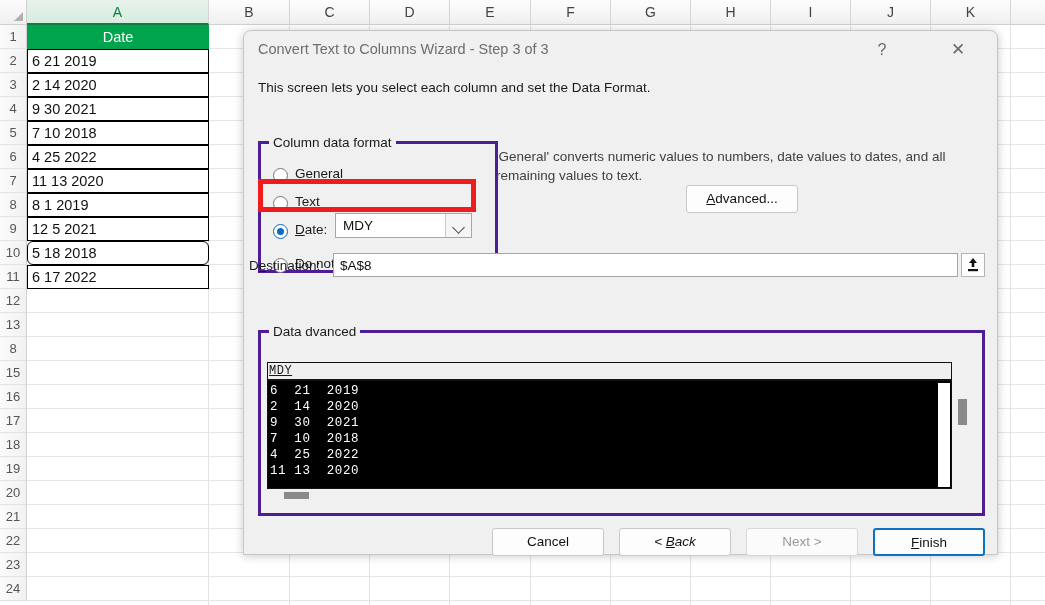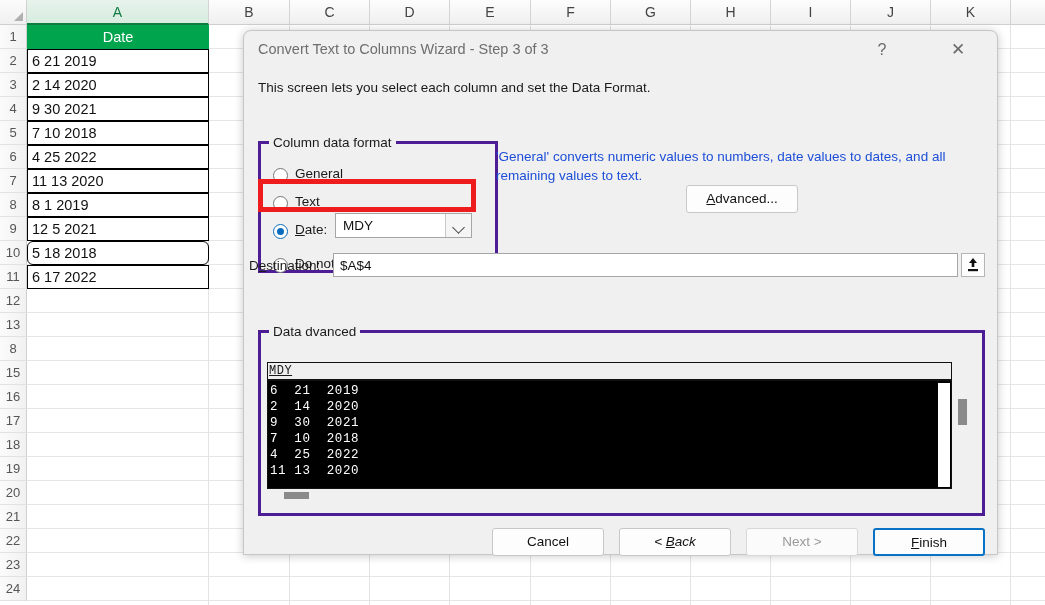--- a/index.html
+++ b/index.html
@@ -115,21 +115,21 @@
     background:#f5f5f5; border-left:1px solid #c9c9c9; box-sizing:border-box;
   }
   .chev {
     position:absolute; left:8px; top:9px; width:8px; height:8px;
     border-right:1.4px solid #444; border-bottom:1.4px solid #444;
     transform:rotate(45deg);
   }
 
   .desc {
     position:absolute; left:495px; top:146px; width:452px;
-    font-size:13.5px; color:#1d4ed8; line-height:19px;
+    font-size:13.5px; color:#404040; line-height:19px;
   }
   .btn {
     position:absolute; box-sizing:border-box;
     background:#fdfdfd; border:1px solid #c8c8c8; border-radius:3px;
     font-size:13.5px; color:#111; text-align:center; cursor:default;
   }
   .btn.disabled { color:#9a9a9a; background:#fbfbfb; border-color:#d8d8d8; }
   .btn.default { border:2px solid #0a72c4; border-radius:3px; }
   .dest-value { position:absolute; left:6px; top:4px; font-size:13.5px; color:#111; }
 
@@ -314,21 +314,21 @@
     <div class="redbox" style="left:14px; top:148px; width:218px; height:33px;"></div>
 
     <div class="desc" style="left:252px; top:116px; width:452px;">'General' converts numeric values to numbers, date values to dates, and all remaining values to text.</div>
 
     <div class="btn" style="left:442px; top:154px; width:112px; height:28px; line-height:26px;">
       <span><span class="u">A</span>dvanced...</span>
     </div>
 
     <div style="position:absolute; left:5px; top:227px; font-size:13.5px; color:#1a1a1a;">D<span class="u">e</span>stination:</div>
     <div style="position:absolute; left:89px; top:222px; width:625px; height:24px; box-sizing:border-box; background:#fff; border:1px solid #a6a6a6;">
-      <span class="dest-value">$A$4</span>
+      <span class="dest-value">$A$8</span>
     </div>
     <div style="position:absolute; left:717px; top:222px; width:24px; height:24px; box-sizing:border-box; background:#fdfdfd; border:1px solid #b5b5b5;">
       <svg width="22" height="22" viewBox="0 0 22 22" style="display:block;">
         <path d="M11 4 L15 9 L12.3 9 L12.3 13 L9.7 13 L9.7 9 L7 9 Z" fill="#111"></path>
         <rect x="6" y="15" width="10" height="2.2" fill="#111"></rect>
       </svg>
     </div>
 
     <div class="group" style="left:14px; top:299px; width:727px; height:186px;">
       <div class="group-label">Data dvanced</div>

